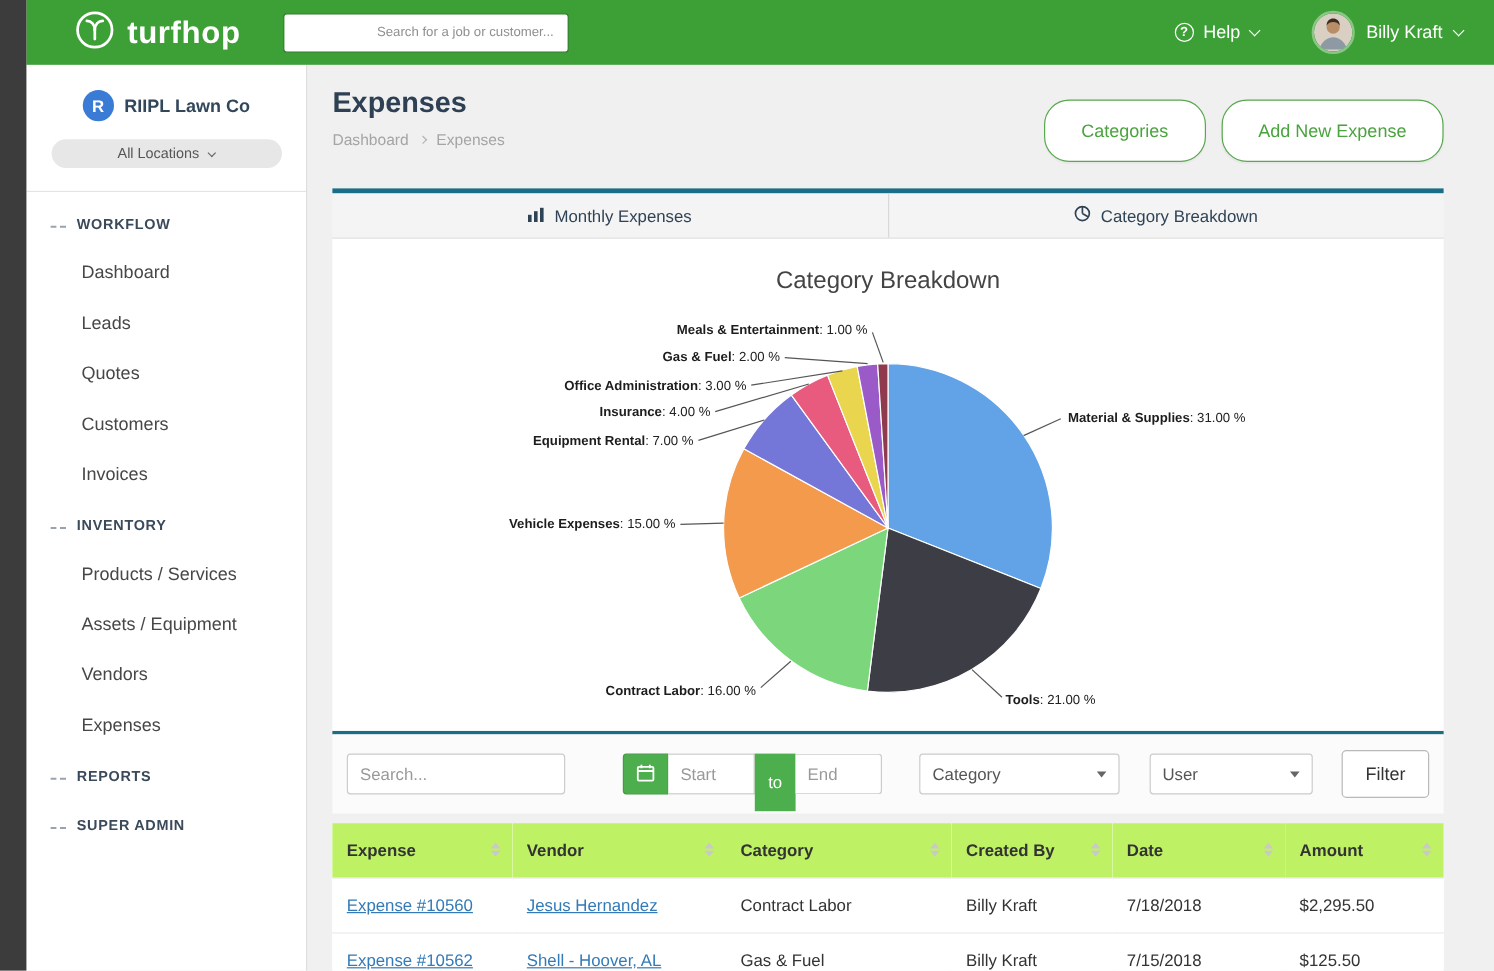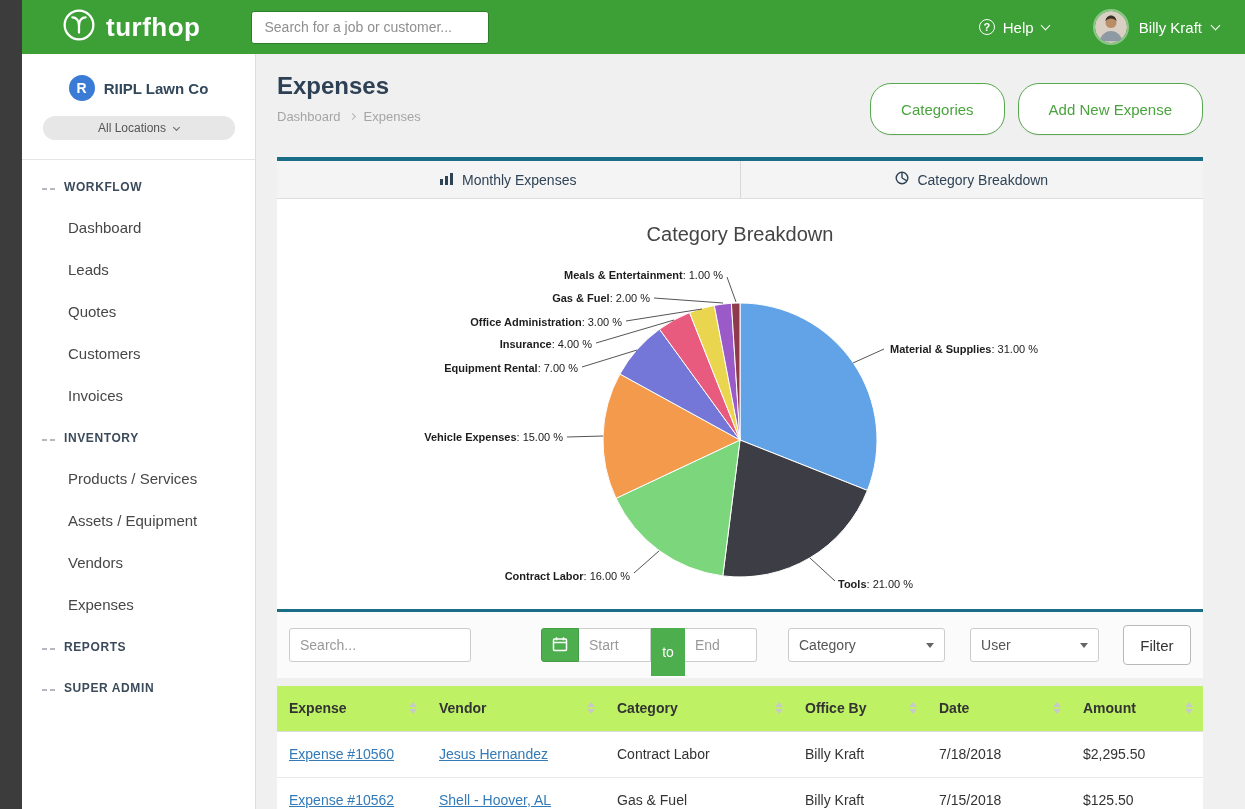--- a/index.html
+++ b/index.html
@@ -7,23 +7,23 @@
   body { font-family: "Liberation Sans", sans-serif; background: #f0f0f0; position: relative; }
 
   
   .rail { position: absolute; left: 0; top: 0; bottom: 0; width: 22px; background: #3c3c3c; z-index: 60; }
 
   
   .topbar { position: absolute; left: 22px; right: 0; top: 0; height: 54px; background: #3da036;
             display: flex; align-items: center; padding: 0 26px 0 40px; z-index: 50; }
   .brand { display: flex; align-items: center; gap: 10px; cursor: pointer; }
   .brand-name { color: #fff; font-size: 26px; font-weight: bold; letter-spacing: .5px; }
-  .topbar-search { margin-left: 51px; width: 238px; height: 33px; border: 1px solid #2e7d28; border-radius: 3px;
-                   padding: 0 12px; font-size: 14px; color: #333; outline: none; background: #fff;
-                   font-family: "Liberation Sans", sans-serif; }
+  .topbar-search { margin-left: 36px; width: 238px; height: 33px; border: 1px solid #2e7d28; border-radius: 3px;
+                   padding: 0 12px; font-size: 11px; color: #333; outline: none; background: #fff;
+                   font-family: "Liberation Sans", sans-serif; text-align: right; }
   .topbar-search::placeholder { color: #8f8f8f; }
   .topbar-right { margin-left: auto; display: flex; align-items: center; color: #fff; }
   .help { display: flex; align-items: center; gap: 8px; font-size: 15px; cursor: pointer; }
   .help-q { width: 16px; height: 16px; border: 1px solid #fff; border-radius: 50%; font-size: 11px;
             display: flex; align-items: center; justify-content: center; font-weight: bold; }
   .chev { display: inline-block; width: 7px; height: 7px; border-right: 1.6px solid currentColor;
           border-bottom: 1.6px solid currentColor; transform: rotate(45deg); margin-top: -4px; }
   .chev.sm { width: 5px; height: 5px; margin-top: -2px; }
   .avatar { width: 36px; height: 36px; border-radius: 50%; overflow: hidden; margin-left: 44px;
             border: 2px solid rgba(255,255,255,.4); cursor: pointer; flex: none; }
@@ -73,21 +73,21 @@
   .pie-label b { color: #1d1d1d; }
 
   .blue-divider { height: 3px; background: #1a6d86; }
 
   
   .filters-bar { background: #fbfbfb; height: 66px; display: flex; align-items: center; padding: 0 12px; }
   .text-input { height: 34px; border: 1px solid #ccc; border-radius: 3px; padding: 0 10px; font-size: 14px;
                 color: #333; background: #fff; outline: none; font-family: "Liberation Sans", sans-serif; }
   .text-input::placeholder { color: #999; }
   .search-filter { width: 182px; }
-  .date-group { display: flex; margin-left: 36px; height: 34px; padding-left: 34px; }
+  .date-group { display: flex; margin-left: 14px; height: 34px; padding-left: 34px; }
   .cal-btn { width: 38px; height: 34px; background: #4cae4c; border: 1px solid #449d44; border-radius: 3px 0 0 3px;
              display: flex; align-items: center; justify-content: center; cursor: pointer; }
   .date-input { width: 72px; border-radius: 0; border-left: none; }
   .to-chip { width: 34px; height: 48px; background: #4cae4c; color: #fff; font-size: 14px;
              display: flex; align-items: center; justify-content: center; }
   .date-end { border-left: none; border-radius: 0 3px 3px 0; }
   .select { width: 175px; height: 34px; border: 1px solid #ccc; border-radius: 3px; background: #fff;
             display: flex; align-items: center; justify-content: space-between; padding: 0 10px;
             font-size: 14px; color: #555; margin-left: 31px; cursor: pointer; }
   .select.user-select { width: 143px; margin-left: 25px; }
@@ -316,21 +316,21 @@
                 <span class="tri-down"></span>
               </span></th>
             <th><span>Vendor</span><span class="sort-wrap">
                 <span class="tri-up"></span>
                 <span class="tri-down"></span>
               </span></th>
             <th><span>Category</span><span class="sort-wrap">
                 <span class="tri-up"></span>
                 <span class="tri-down"></span>
               </span></th>
-            <th><span>Office By</span><span class="sort-wrap">
+            <th><span>Created By</span><span class="sort-wrap">
                 <span class="tri-up"></span>
                 <span class="tri-down"></span>
               </span></th>
             <th><span>Date</span><span class="sort-wrap">
                 <span class="tri-up"></span>
                 <span class="tri-down"></span>
               </span></th>
             <th><span>Amount</span><span class="sort-wrap">
                 <span class="tri-up"></span>
                 <span class="tri-down"></span>

